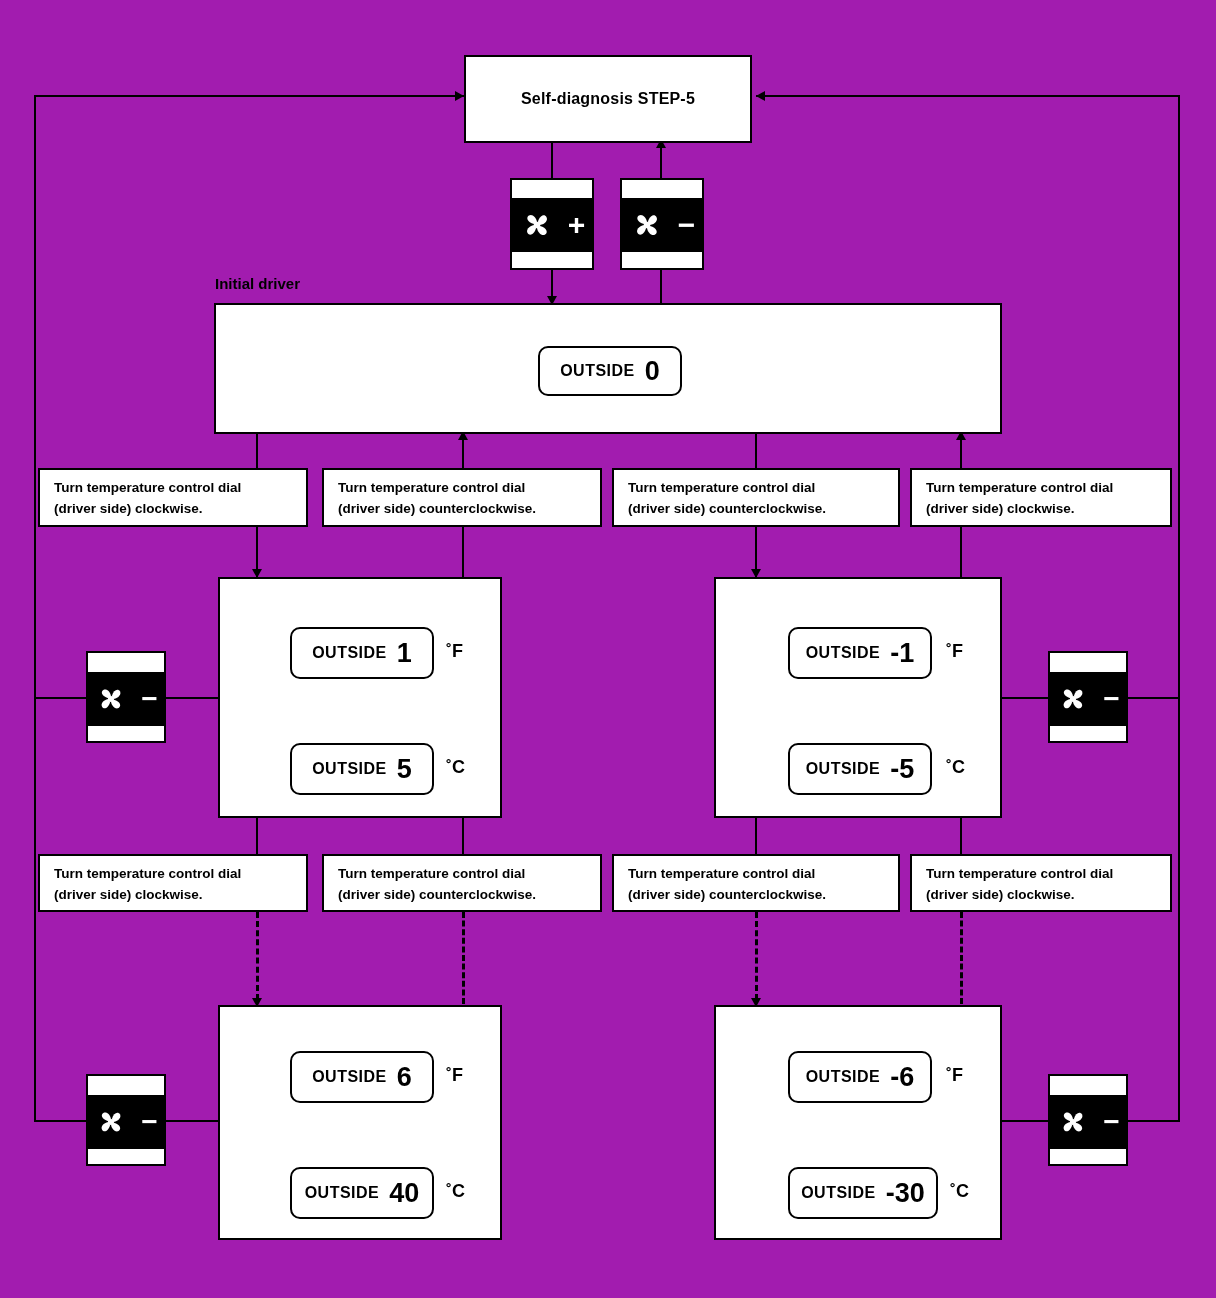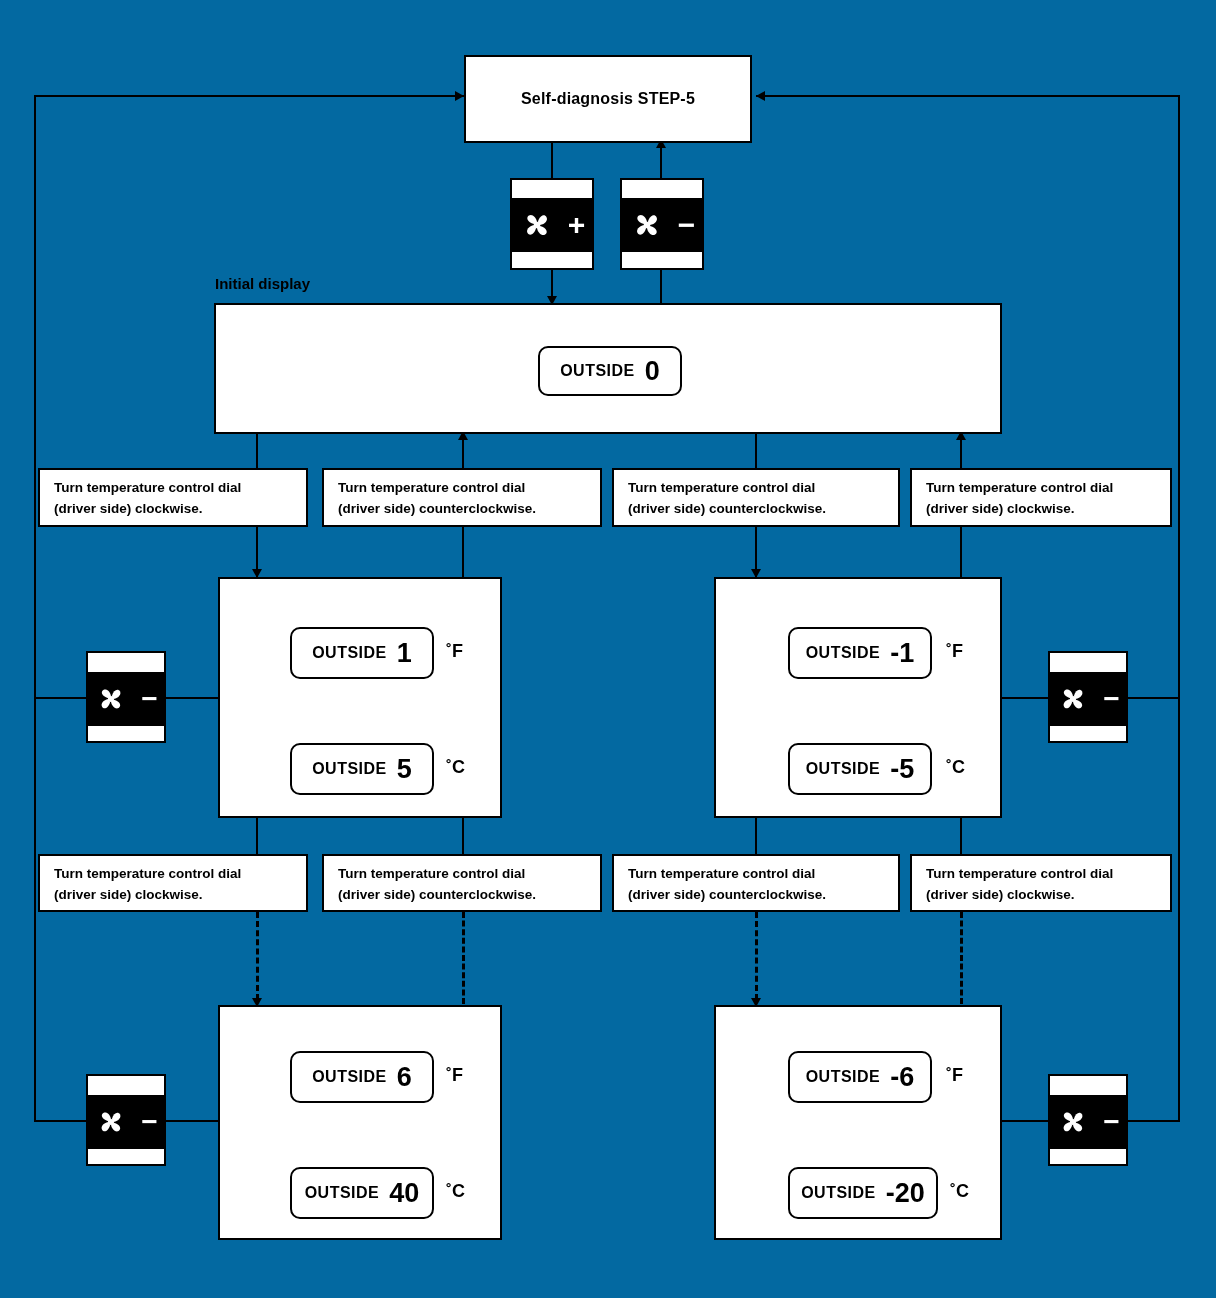--- a/index.html
+++ b/index.html
@@ -1,18 +1,18 @@
 <!DOCTYPE html>
 <html><head>
 <meta charset="utf-8">
 <title>Self-diagnosis STEP-5 Flow Diagram</title>
 <style>
   html,body{margin:0;padding:0;background:#ffffff;}
   body{font-family:"Liberation Sans",sans-serif;color:#000;}
-  #canvas{position:relative;width:1216px;height:1298px;background:#0369a1;overflow:hidden;}
+  #canvas{position:relative;width:1216px;height:1298px;background:#a21caf;overflow:hidden;}
 
   
   .box{position:absolute;border:2px solid #000;background:#fff;box-sizing:border-box;}
   .hline{position:absolute;background:#000;height:2px;}
   .vline{position:absolute;background:#000;width:2px;}
   .vdash{position:absolute;width:0;border-left:3px dashed #000;}
 
   
   .arr{position:absolute;width:0;height:0;}
   .arr-down{border-left:5px solid transparent;border-right:5px solid transparent;border-top:9px solid #000;}
@@ -145,21 +145,21 @@
           <path d="M20 16.8 C19 11 14.5 7.5 11 9.5 C7.5 11.6 9 17 16.6 19 Z"></path>
           <path d="M23.2 20 C29 19 32.5 14.5 30.5 11 C28.4 7.5 23 9 21 16.6 Z"></path>
           <path d="M20 23.2 C21 29 25.5 32.5 29 30.5 C32.5 28.4 31 23 23.4 21 Z"></path>
           <path d="M16.8 20 C11 21 7.5 25.5 9.5 29 C11.6 32.5 17 31 19 23.4 Z"></path>
         </g>
       </svg>
       <span class="sign" style="font-size:30px;">−</span>
     </div>
   </div>
 
-  <div class="caption" style="left:215px;top:275px;">Initial display</div>
+  <div class="caption" style="left:215px;top:275px;">Initial driver</div>
 
   <div class="box" style="left:214px;top:303px;width:788px;height:131px;">
     <div class="lcd" style="left:322px;top:41px;width:144px;height:50px;">
       <span class="word">OUTSIDE</span>
       <span class="num">0</span>
     </div>
   </div>
 
   <div class="box instr" style="left:38px;top:468px;width:270px;height:59px;">
     <div class="l">Turn temperature control dial</div>
@@ -269,21 +269,21 @@
 
   <div class="box" style="left:714px;top:1005px;width:288px;height:235px;">
     <div class="lcd" style="left:72px;top:44px;width:144px;height:52px;">
       <span class="word">OUTSIDE</span>
       <span class="num">-6</span>
     </div>
     <div class="unit" style="left:230px;top:58px;">˚F</div>
 
     <div class="lcd" style="left:72px;top:160px;width:150px;height:52px;">
       <span class="word">OUTSIDE</span>
-      <span class="num">-20</span>
+      <span class="num">-30</span>
     </div>
     <div class="unit" style="left:234px;top:174px;">˚C</div>
   </div>
 
   <div class="fanbtn" style="left:86px;top:1074px;width:80px;height:92px;">
     <div class="strip" style="top:19px;height:54px;">
       <svg class="fan-svg" width="34" height="34" viewBox="0 0 40 40">
         <g fill="#ffffff">
             <circle cx="20" cy="20" r="3.6"></circle>
           <path d="M20 16.8 C19 11 14.5 7.5 11 9.5 C7.5 11.6 9 17 16.6 19 Z"></path>

